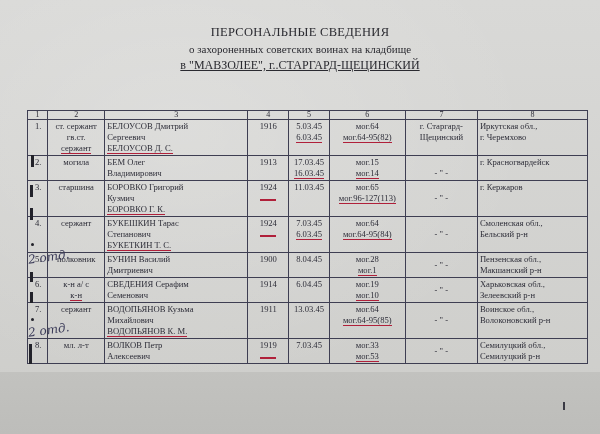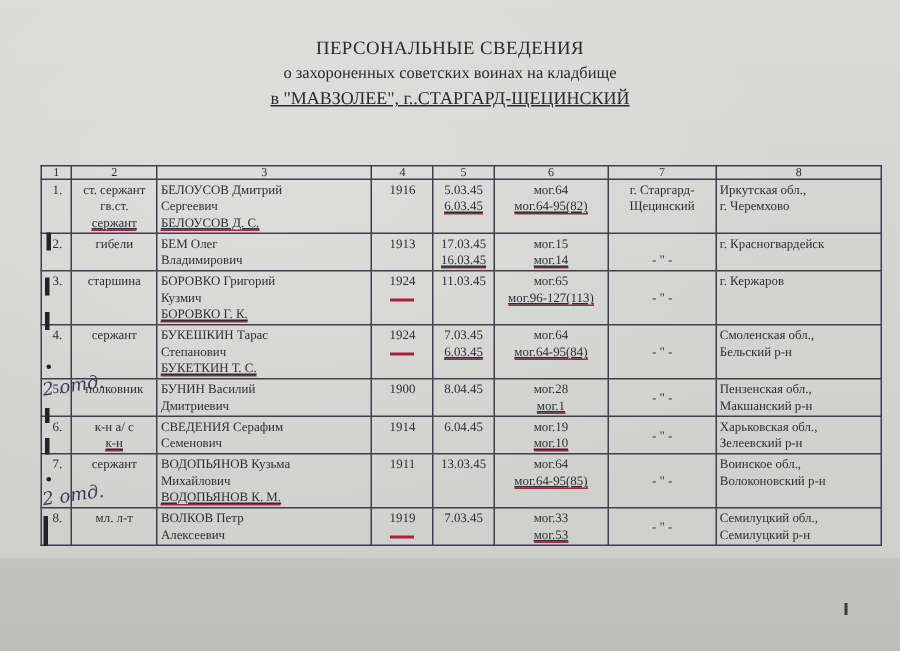--- a/index.html
+++ b/index.html
@@ -32,21 +32,21 @@
   }
   table.grid td, table.grid th {
     border:1px solid #3e3e52; padding:1px 2px; vertical-align:top; font-weight:normal;
   }
   table.grid th { text-align:center; vertical-align:middle; font-size:8.6px; line-height:11px; color:#3a3a44; }
   tr.hdr { height:35px; }
   tr.nums td { text-align:center; height:7px; padding:0; font-size:8px; line-height:8px; }
   .c1 { width:19px; } .c2 { width:54px; } .c3 { width:135px; } .c4 { width:39px; }
   .c5 { width:38px; } .c6 { width:72px; } .c7 { width:68px; } .c8 { width:104px; }
   .ctr { text-align:center;margin-left:16px; }
-  .red-ul { border-bottom:1px solid #b0203a; display:inline-block; line-height:10px;text-decoration:underline; }
+  .red-ul { border-bottom:1px solid #b0203a; display:inline-block; line-height:10px; }
   .red-dash { display:inline-block; width:16px; border-bottom:2px solid #b0203a; height:4px; }
   .mark { position:absolute; width:3px; background:#22222a; }
   .dot { position:absolute; width:3px; height:3px; border-radius:2px; background:#22222a; }
   .hand {
     position:absolute; font-family:"DejaVu Serif", serif; font-style:italic;
     font-size:12px; color:#3a3a58; transform:rotate(-8deg);
   }
   .pagenum { position:absolute; left:563px; top:402px; width:2px; height:8px; background:#3a3a44; }
   .rowlead { position:relative; padding-left:7px !important; }
 </style>
@@ -111,21 +111,21 @@
       <div>Щецинский</div>
     </td>
     <td>
       <div>Иркутская обл.,</div>
       <div>г. Черемхово</div>
     </td>
   </tr>
 
   <tr style="height:22px;">
     <td class="rowlead">2.</td>
-    <td class="ctr">гибели</td>
+    <td class="ctr">могила</td>
     <td>
       <div>БЕМ Олег</div>
       <div>Владимирович</div>
     </td>
     <td class="ctr">1913</td>
     <td class="ctr">
       <div>17.03.45</div>
       <div><span class="red-ul">16.03.45</span></div>
     </td>
     <td class="ctr">

